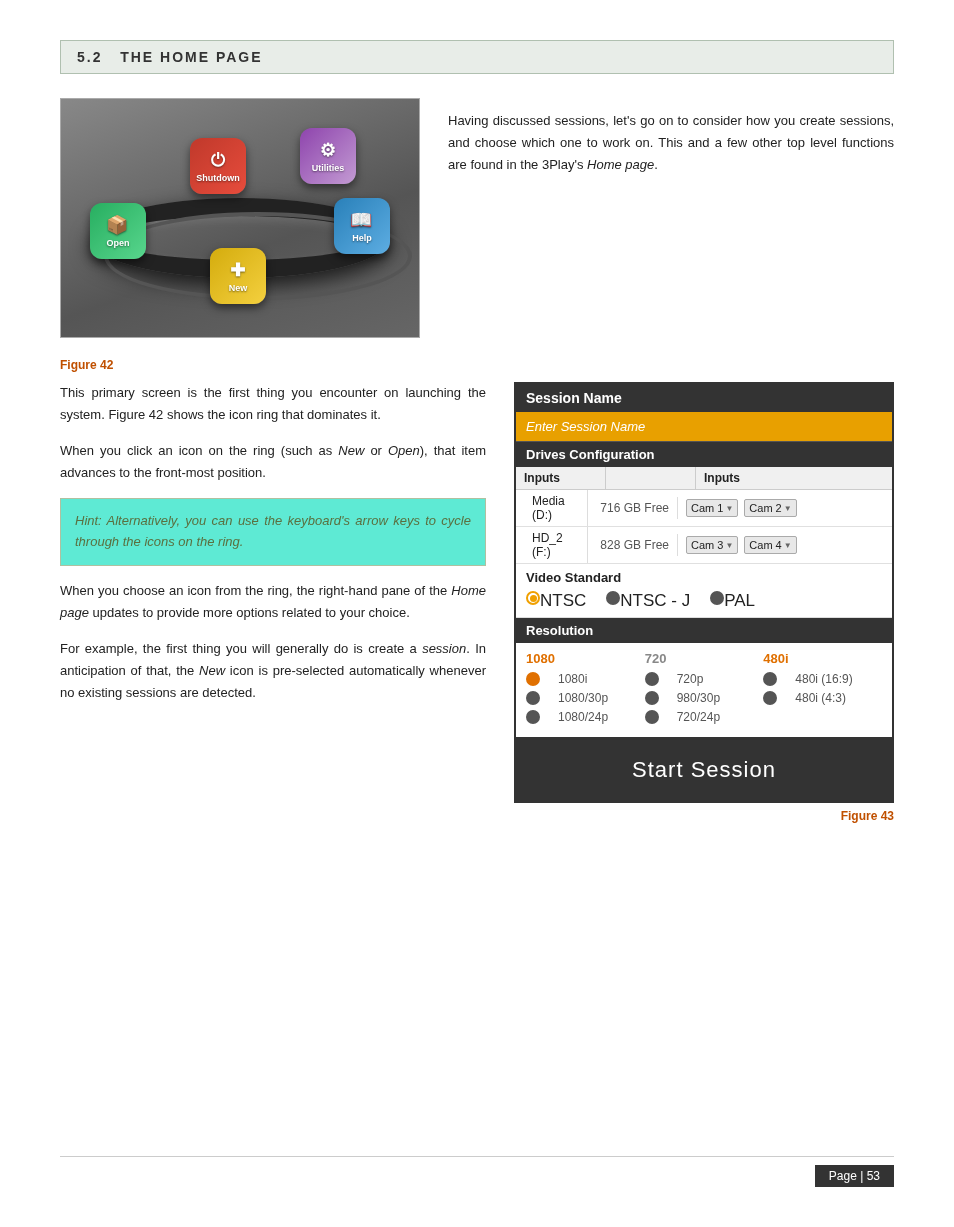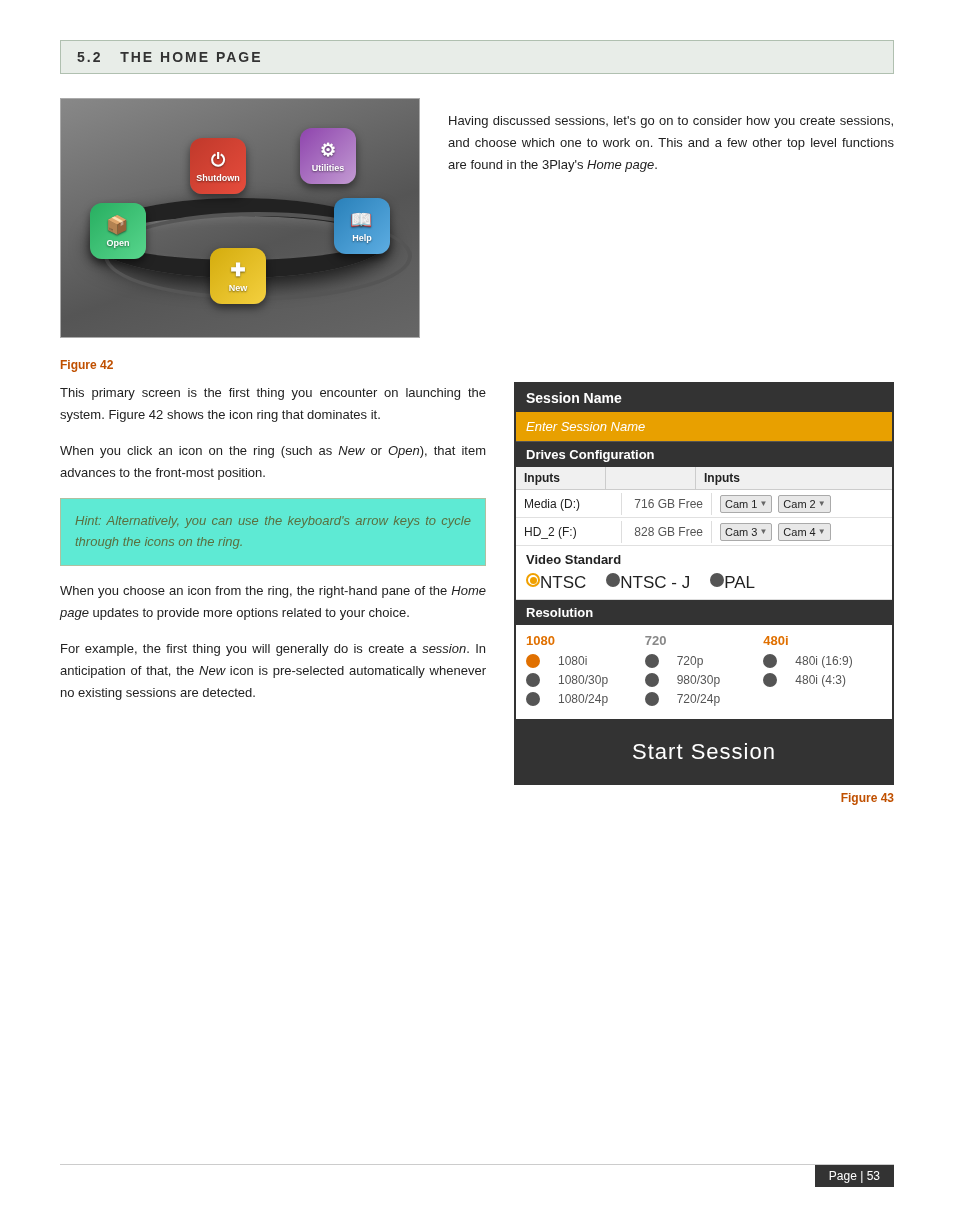--- a/index.html
+++ b/index.html
@@ -222,22 +222,22 @@
       align-items: center;
       border-bottom: 1px solid #e0e0e0;
       min-height: 28px;
     }
 
     .drive-row:last-child {
       border-bottom: none;
     }
 
     .drive-name {
-      width: 106px;
-      padding: 4px 8px;
+      width: 72px;
+      padding: 4px 16px;
       font-size: 12px;
       border-right: 1px solid #ddd;
     }
 
     .drive-free {
       width: 90px;
       padding: 4px 8px;
       font-size: 12px;
       text-align: right;
       color: #555;
@@ -384,20 +384,21 @@
       margin-top: 6px;
     }
 
     
     .page-footer {
       position: absolute;
       bottom: 40px;
       left: 60px;
       right: 60px;
       border-top: 1px solid #ccc;
+      padding-top: 8px;
       display: flex;
       justify-content: flex-end;
     }
 
     .page-number {
       background: #333;
       color: #fff;
       padding: 4px 14px;
       font-size: 12px;
     }

